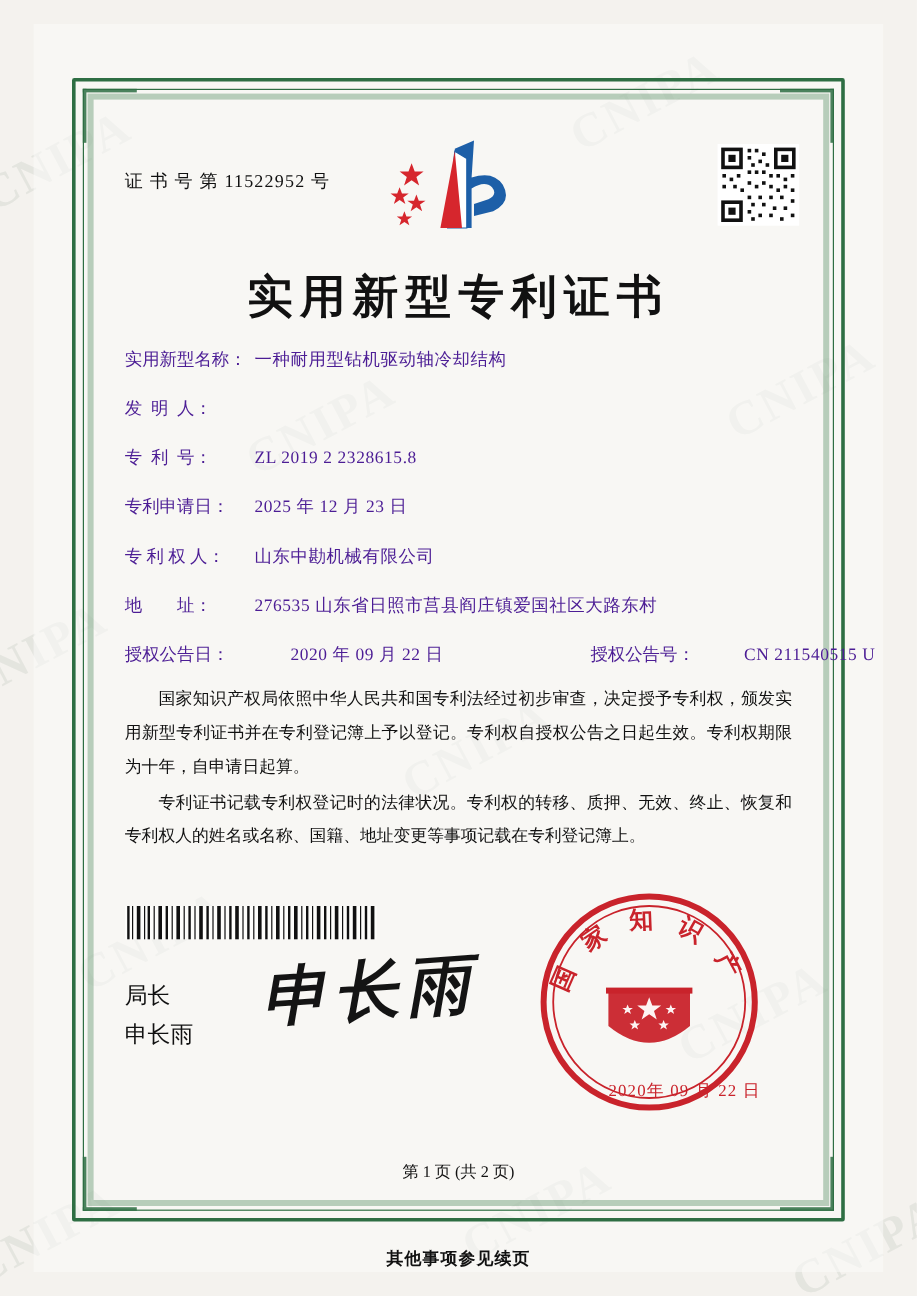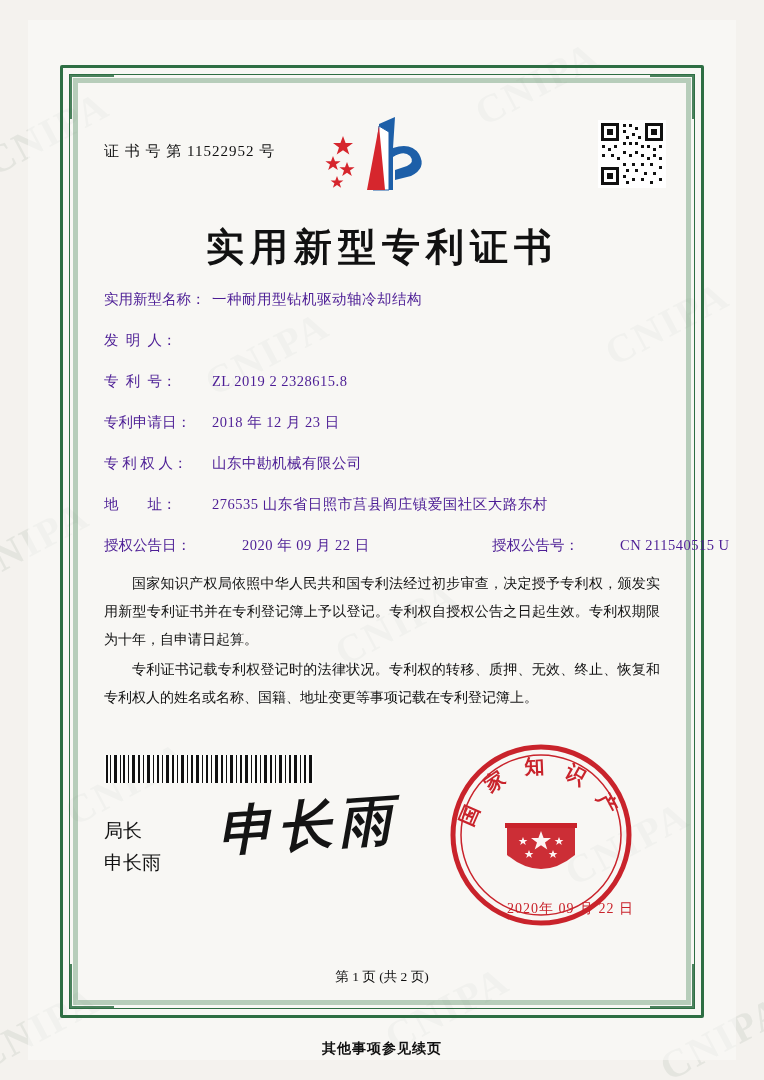--- a/index.html
+++ b/index.html
@@ -367,21 +367,21 @@
       </div>
       <div class="field-row">
         <div class="field-label">发  明  人：</div>
       </div>
       <div class="field-row">
         <div class="field-label">专  利  号：</div>
         <div class="field-value">ZL 2019 2 2328615.8</div>
       </div>
       <div class="field-row">
         <div class="field-label">专利申请日：</div>
-        <div class="field-value">2018 年 12 月 23 日</div>
+        <div class="field-value">2025 年 12 月 23 日</div>
       </div>
       <div class="field-row">
         <div class="field-label">专 利 权 人：</div>
         <div class="field-value">山东中勘机械有限公司</div>
       </div>
       <div class="field-row">
         <div class="field-label">地        址：</div>
         <div class="field-value">276535  山东省日照市莒县阎庄镇爱国社区大路东村</div>
       </div>
       <div class="field-row split">

